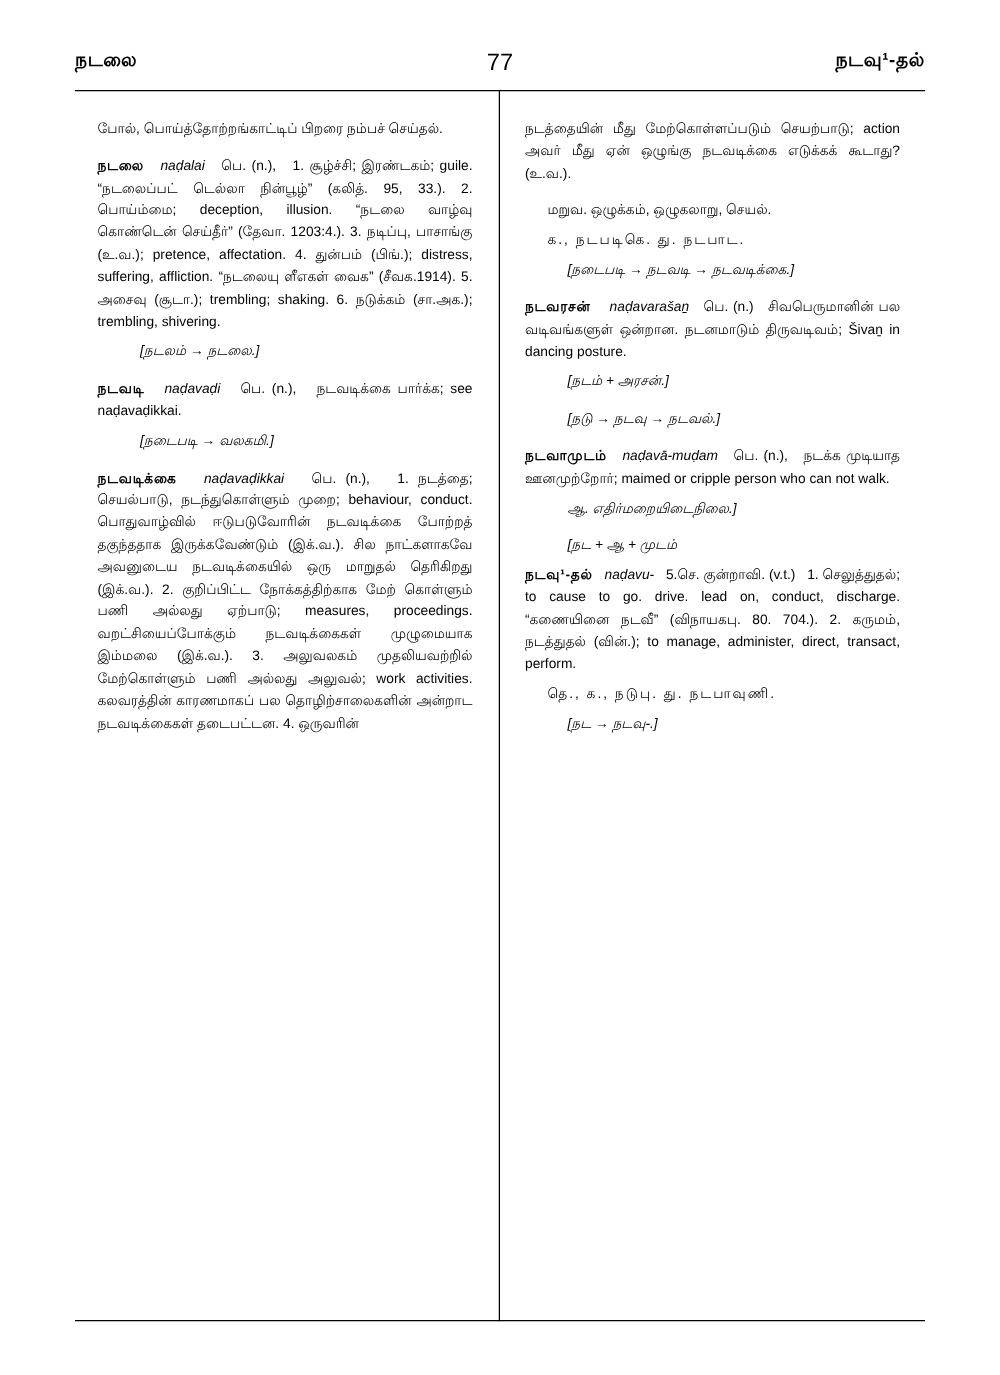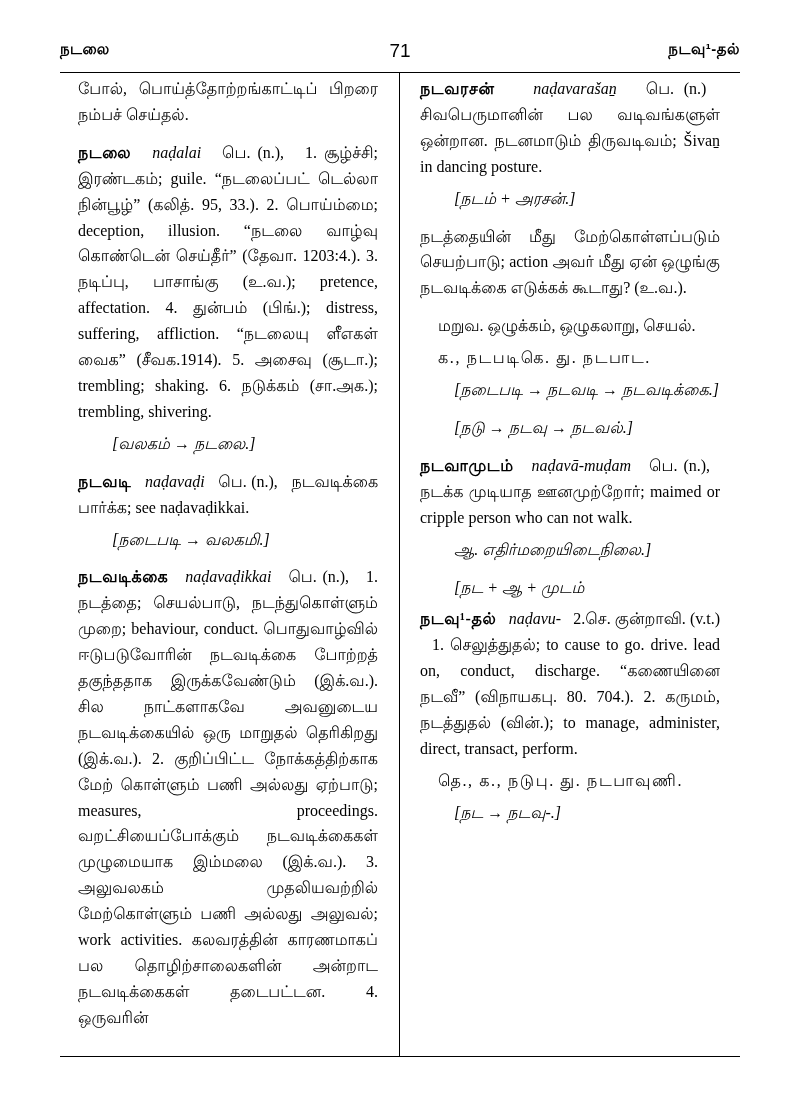--- a/index.html
+++ b/index.html
@@ -66,26 +66,25 @@
     position: absolute;
     left: 399px;
     top: 72px;
     width: 1px;
     height: 985px;
     background: #000;
   }
   
   .col {
     position: absolute;
-    top: 76px;
+    top: 95px;
     width: 300px;
-    font-size: 16px;
+    font-size: 11px;
     line-height: 1.62;
     text-align: justify;
-    font-family: Liberation Serif, serif;
   }
   .col-left  { left: 78px; }
   .col-right { left: 420px; }
 
   .entry { margin-bottom: 2px; }
   .blk { margin: 0 0 12px 0; }
   .blk.tight { margin-bottom: 6px; }
 
   .headword {
     font-weight: bold;
@@ -107,21 +106,21 @@
   }
   .spaced { letter-spacing: 1.6px; }
 </style>
 </head>
 <body>
 
 <div class="page">
 
   <div class="header">
     <div class="hdr-left">நடலை</div>
-    <div class="hdr-page">71</div>
+    <div class="hdr-page">77</div>
     <div class="hdr-right">நடவு¹-தல்</div>
   </div>
 
   <div class="rule-top"></div>
   <div class="rule-bottom"></div>
   <div class="rule-vert"></div>
 
   <div class="col col-left">
 
     <p class="blk">போல், பொய்த்தோற்றங்காட்டிப் பிறரை நம்பச் செய்தல்.</p>
@@ -129,21 +128,21 @@
     <div class="entry">
       <p class="blk tight">
         <span class="headword">நடலை</span>
         <span>&nbsp;</span>
         <span class="translit">naḍalai</span>
         <span>&nbsp;</span>
         <span>பெ. (n.),</span>
         <span>&nbsp;</span>
         <span>1. சூழ்ச்சி; இரண்டகம்; guile. “நடலைப்பட் டெல்லா நின்பூழ்” (கலித். 95, 33.). 2. பொய்ம்மை; deception, illusion. “நடலை வாழ்வு கொண்டென் செய்தீர்” (தேவா. 1203:4.). 3. நடிப்பு, பாசாங்கு (உ.வ.); pretence, affectation. 4. துன்பம் (பிங்.); distress, suffering, affliction. “நடலையு ளீஎகள் வைக” (சீவக.1914). 5. அசைவு (சூடா.); trembling; shaking. 6. நடுக்கம் (சா.அக.); trembling, shivering.</span>
       </p>
-      <p class="blk xref">[வலகம் → நடலை.]</p>
+      <p class="blk xref">[நடலம் → நடலை.]</p>
     </div>
 
     <div class="entry">
       <p class="blk tight">
         <span class="headword">நடவடி</span>
         <span>&nbsp;</span>
         <span class="translit">naḍavaḍi</span>
         <span>&nbsp;</span>
         <span>பெ. (n.),</span>
         <span>&nbsp;</span>
@@ -160,42 +159,42 @@
         <span>&nbsp;</span>
         <span>பெ. (n.),</span>
         <span>&nbsp;</span>
         <span>1. நடத்தை; செயல்பாடு, நடந்துகொள்ளும் முறை; behaviour, conduct. பொதுவாழ்வில் ஈடுபடுவோரின் நடவடிக்கை போற்றத் தகுந்ததாக இருக்கவேண்டும் (இக்.வ.). சில நாட்களாகவே அவனுடைய நடவடிக்கையில் ஒரு மாறுதல் தெரிகிறது (இக்.வ.). 2. குறிப்பிட்ட நோக்கத்திற்காக மேற் கொள்ளும் பணி அல்லது ஏற்பாடு; measures, proceedings. வறட்சியைப்போக்கும் நடவடிக்கைகள் முழுமையாக இம்மலை (இக்.வ.). 3. அலுவலகம் முதலியவற்றில் மேற்கொள்ளும் பணி அல்லது அலுவல்; work activities. கலவரத்தின் காரணமாகப் பல தொழிற்சாலைகளின் அன்றாட நடவடிக்கைகள் தடைபட்டன. 4. ஒருவரின்</span>
       </p>
     </div>
 
   </div>
 
   <div class="col col-right">
-
-    <div class="entry">
-      <p class="blk tight">
-        <span class="headword">நடவரசன்</span>
-        <span>&nbsp;&nbsp;</span>
-        <span class="translit">naḍavarašaṉ</span>
-        <span>&nbsp;</span>
-        <span>பெ. (n.)</span>
-        <span>&nbsp;</span>
-        <span>சிவபெருமானின் பல வடிவங்களுள் ஒன்றான. நடனமாடும் திருவடிவம்; Šivaṉ in dancing posture.</span>
-      </p>
-      <p class="blk xref">[நடம் + அரசன்.]</p>
-    </div>
 
     <div class="entry">
       <p class="blk">நடத்தையின் மீது மேற்கொள்ளப்படும் செயற்பாடு; action அவர் மீது ஏன் ஒழுங்கு நடவடிக்கை எடுக்கக் கூடாது? (உ.வ.).</p>
       <p class="blk tight indent-sm">மறுவ. ஒழுக்கம், ஒழுகலாறு, செயல்.</p>
       <p class="blk tight indent-sm spaced">க., நடபடிகெ. து. நடபாட.</p>
       <p class="blk xref">[நடைபடி → நடவடி → நடவடிக்கை.]</p>
     </div>
 
     <div class="entry">
+      <p class="blk tight">
+        <span class="headword">நடவரசன்</span>
+        <span>&nbsp;&nbsp;</span>
+        <span class="translit">naḍavarašaṉ</span>
+        <span>&nbsp;</span>
+        <span>பெ. (n.)</span>
+        <span>&nbsp;</span>
+        <span>சிவபெருமானின் பல வடிவங்களுள் ஒன்றான. நடனமாடும் திருவடிவம்; Šivaṉ in dancing posture.</span>
+      </p>
+      <p class="blk xref">[நடம் + அரசன்.]</p>
+    </div>
+
+    <div class="entry">
       <p class="blk xref">[நடு → நடவு → நடவல்.]</p>
     </div>
 
     <div class="entry">
       <p class="blk tight">
         <span class="headword">நடவாமுடம்</span>
         <span>&nbsp;</span>
         <span class="translit">naḍavā-muḍam</span>
         <span>&nbsp;</span>
         <span>பெ. (n.),</span>
@@ -205,21 +204,21 @@
       <p class="blk xref">ஆ. எதிர்மறையிடைநிலை.]</p>
       <p class="blk tight xref">[நட + ஆ + முடம்</p>
     </div>
 
     <div class="entry">
       <p class="blk tight">
         <span class="headword">நடவு¹-தல்</span>
         <span>&nbsp;</span>
         <span class="translit">naḍavu-</span>
         <span>&nbsp;</span>
-        <span>2.செ. குன்றாவி. (v.t.)</span>
+        <span>5.செ. குன்றாவி. (v.t.)</span>
         <span>&nbsp;</span>
         <span>1. செலுத்துதல்; to cause to go. drive. lead on, conduct, discharge. “கணையினை நடவீ” (விநாயகபு. 80. 704.). 2. கருமம், நடத்துதல் (வின்.); to manage, administer, direct, transact, perform.</span>
       </p>
       <p class="blk tight indent-sm spaced">தெ., க., நடுபு. து. நடபாவுணி.</p>
       <p class="blk xref">[நட → நடவு-.]</p>
     </div>
 
   </div>
 
 </div>

